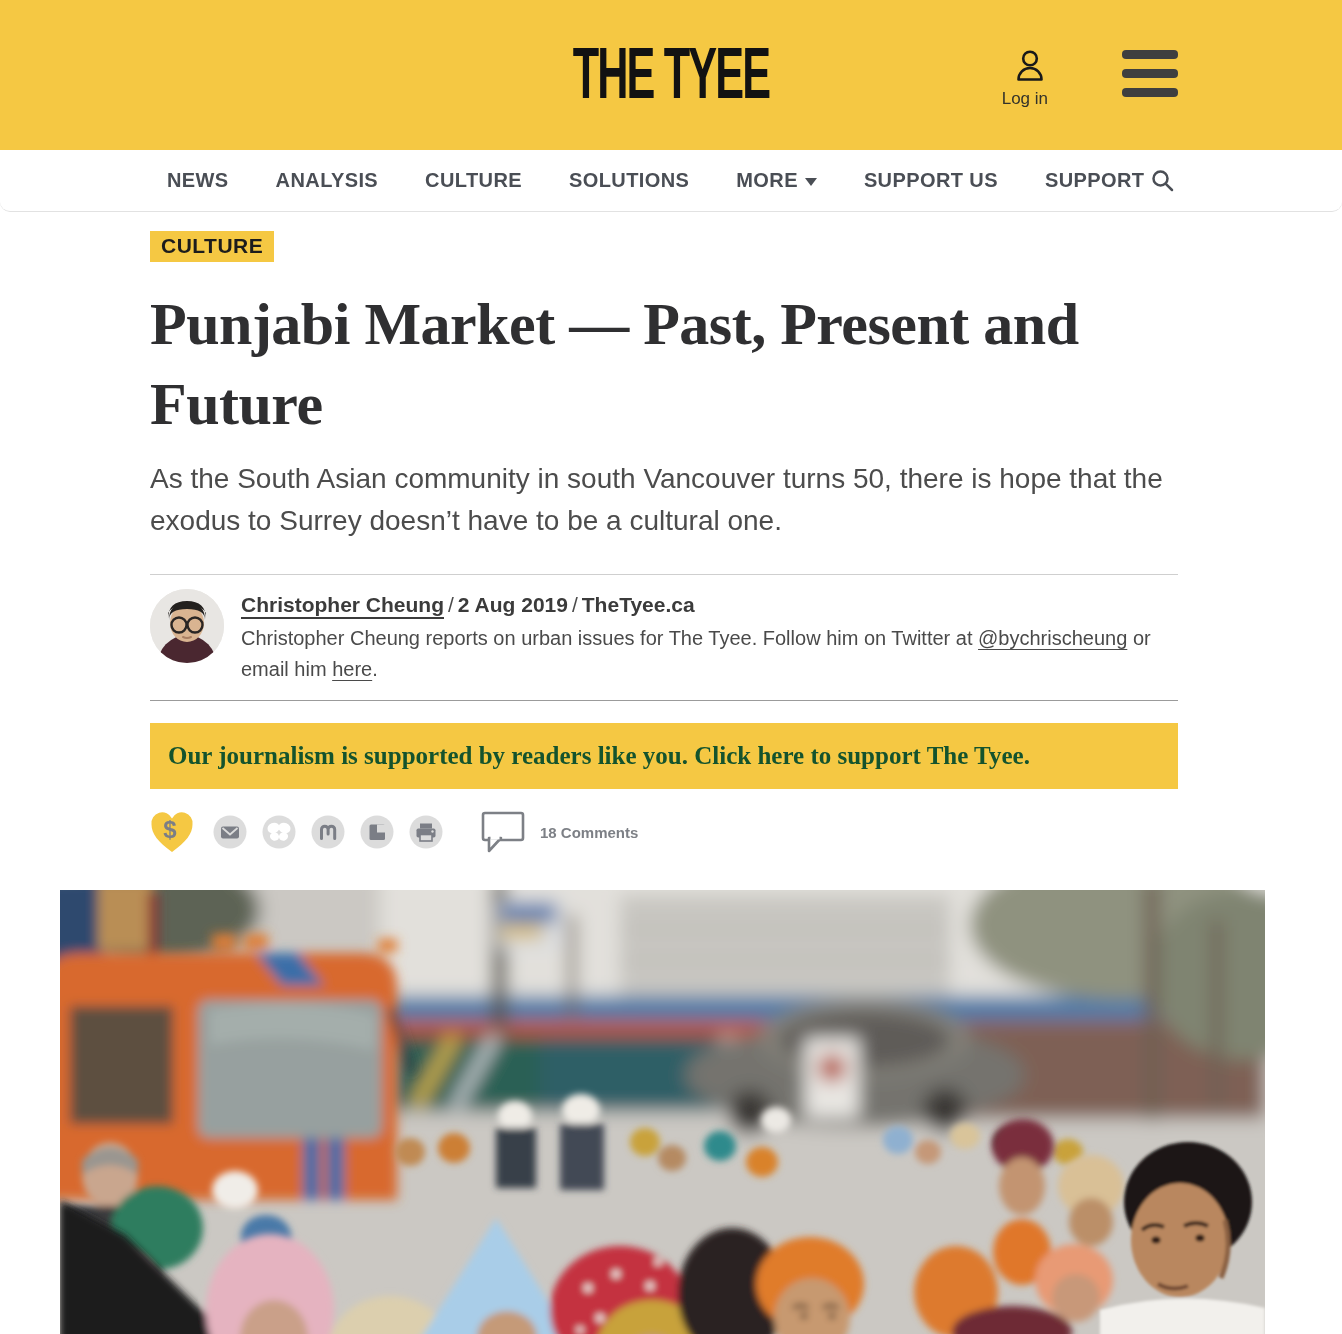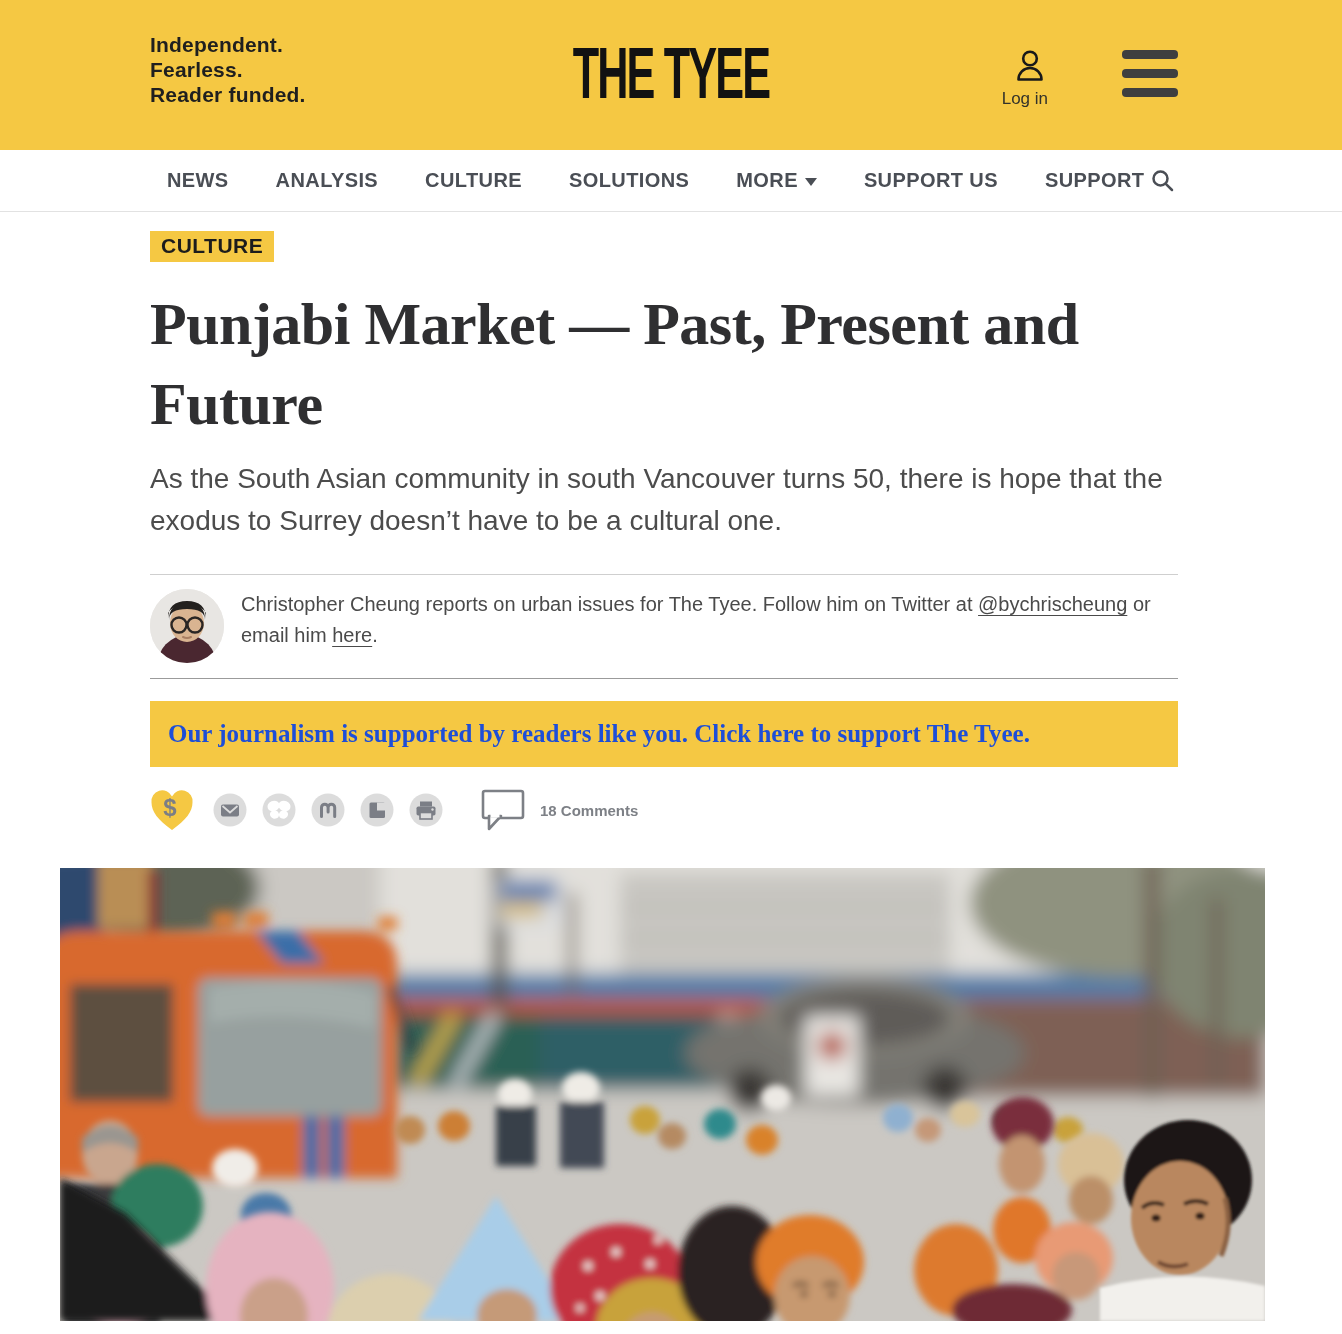--- a/index.html
+++ b/index.html
@@ -14,21 +14,21 @@
           display:inline-block; font-weight:800; font-size:47px; letter-spacing:-2px;
           color:#121212; white-space:nowrap; }
   .login { position:absolute; left:984px; top:48px; width:64px; text-align:right; cursor:pointer; }
   .login-label { display:block; margin-top:3px; font-size:17px; color:#33322a; }
   .hamburger { position:absolute; left:1122px; top:50px; width:56px; cursor:pointer; }
   .hamburger .bar { height:9px; border-radius:4px; background:#3F3F3F; margin-bottom:10px; }
   .hamburger .bar:last-child { margin-bottom:0; }
 
   
   .nav { height:62px; background:#fff; border-bottom:1px solid #e2e2e2;
-         display:flex; align-items:center; padding-left:167px; gap:47px; }
+         display:flex; align-items:center; padding-left:167px; gap:47px;border-radius:10px; }
   .nav-item { display:flex; align-items:center; gap:7px; font-size:20px; font-weight:bold;
               color:#4A4E55; letter-spacing:.4px; cursor:pointer; white-space:nowrap; }
   .caret-down { width:0; height:0; border-left:6px solid transparent; border-right:6px solid transparent;
                 border-top:8px solid #4a4e55; margin-top:2px; }
 
   
   .content { margin-left:150px; width:1028px; }
   .badge { display:inline-block; margin-top:19px; background:#F5C843; color:#1c1c1c;
            font-size:21px; font-weight:bold; letter-spacing:.5px; padding:3px 11px 4px; }
   .title { margin-top:22px; max-width:975px; font-family:"Liberation Serif", serif;
@@ -45,43 +45,38 @@
   .byline-line1 { font-size:21px; color:#3b3b3b; margin-bottom:3px; }
   .byline-line1 b { font-weight:bold; }
   .author-link { font-weight:bold; color:#3b3b3b; text-decoration:underline;
                  text-underline-offset:5px; text-decoration-thickness:1.5px; cursor:pointer; }
   .sep { color:#4a4a4a; font-weight:normal; padding:0 4px; }
   .bio a, .bio-link { color:#4a4a4a; text-decoration:underline; text-underline-offset:4px;
                       text-decoration-thickness:1px; cursor:pointer; }
 
   .support-banner { margin-top:22px; height:66px; background:#F5C843; display:flex;
                     align-items:center; padding-left:18px; font-family:"Liberation Serif", serif;
-                    font-weight:bold; font-size:25px; color:#1d4ed8; cursor:pointer; }
+                    font-weight:bold; font-size:25px; color:#14532d; cursor:pointer; }
 
   .share-row { margin-top:20px; display:flex; align-items:center; height:46px; }
   .share-icon { cursor:pointer; flex:0 0 auto; }
   .share-icon + .share-icon { margin-left:15px; }
   .heart-icon { margin-left:-2px; margin-right:2px; }
   .comments { display:flex; align-items:center; margin-left:37px; cursor:pointer; }
   .comments-label { margin-left:13px; font-size:15px; font-weight:bold; color:#7d8086; }
 
   
   .hero { position:relative; margin-left:-90px; margin-top:35px; width:1205px; height:453px;
           overflow:hidden; background:#bdbab5; }
   .hero svg { position:absolute; top:0; left:0; }
 </style>
 </head>
 <body>
 
 <header class="masthead">
-  <div class="tagline">
-    <div>Independent.</div>
-    <div>Fearless.</div>
-    <div>Reader funded.</div>
-  </div>
 
   <span class="logo">THE TYEE</span>
 
   <div class="login">
     <svg width="36" height="34" viewBox="0 0 36 34">
       <circle cx="18" cy="10.5" r="6.8" fill="none" stroke="#191919" stroke-width="2.6"></circle>
       <path d="M6.5 31.5 a11.5 11.5 0 0 1 23 0 Z" fill="none" stroke="#191919" stroke-width="2.6" stroke-linejoin="round"></path>
     </svg>
     <span class="login-label">Log in</span>
   </div>
@@ -140,20 +135,23 @@
         <ellipse cx="37" cy="34" rx="17" ry="19" fill="#d9b491"></ellipse>
         <path d="M18 30 Q18 12 37 12 Q56 12 56 30 L56 24 Q52 16 37 17 Q22 16 18 24 Z" fill="#23201e"></path>
         <path d="M19 31 Q19 14 37 14 Q55 14 55 31 Q55 20 37 20 Q19 20 19 31 Z" fill="#23201e"></path>
         <circle cx="29" cy="36" r="7.5" fill="none" stroke="#2a2624" stroke-width="2.4"></circle>
         <circle cx="45" cy="36" r="7.5" fill="none" stroke="#2a2624" stroke-width="2.4"></circle>
         <line x1="36.5" y1="35" x2="37.5" y2="35" stroke="#2a2624" stroke-width="2.4"></line>
         <path d="M33 48 Q37 50 41 48" stroke="#a97f63" stroke-width="2" fill="none" stroke-linecap="round"></path>
       </svg>
     </div>
     <div class="byline-text">
+      <div class="byline-line1">
+        <span class="author-link">Christopher Cheung</span><span class="sep">/</span><b>2 Aug 2019</b><span class="sep">/</span><b>TheTyee.ca</b>
+      </div>
       <div class="bio"><span>Christopher Cheung reports on urban issues for The Tyee. Follow him on Twitter at </span><span class="bio-link">@bychrischeung</span><span> or email him </span><span class="bio-link">here</span><span>.</span></div>
     </div>
   </div>
 
   <hr class="rule-dark">
 
   <div class="support-banner">
     <span>Our journalism is supported by readers like you. Click here to support The Tyee.</span>
   </div>
 

